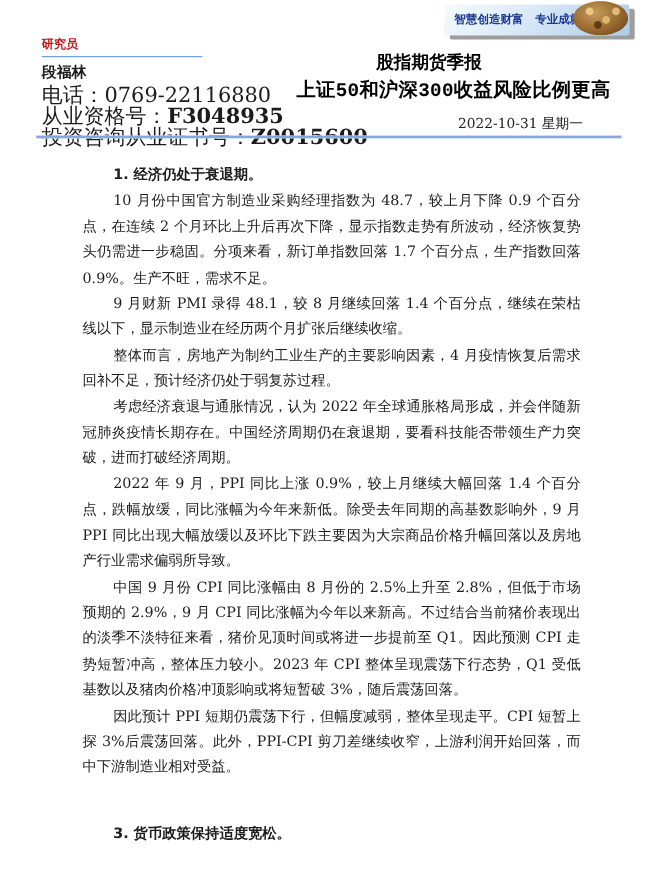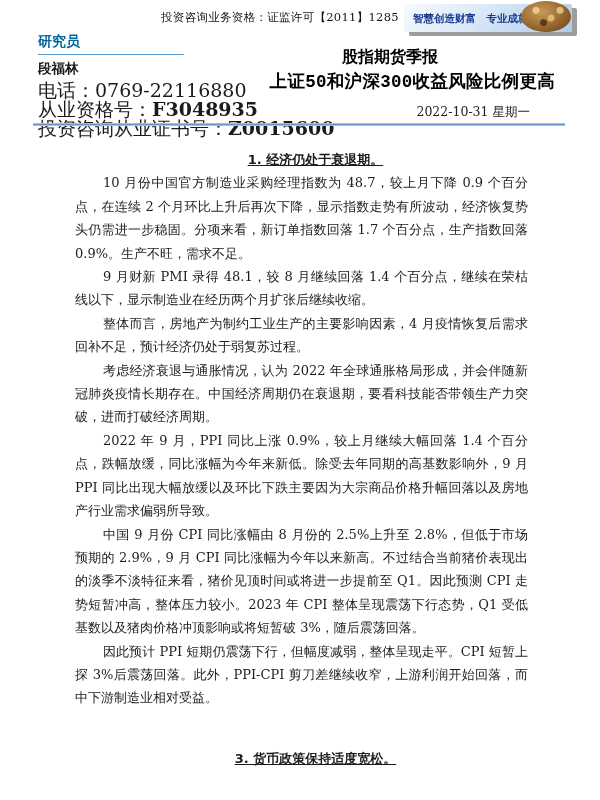--- a/index.html
+++ b/index.html
@@ -34,22 +34,22 @@
       radial-gradient(circle at 30% 30%, rgba(240,205,140,0.9) 0 3px, rgba(0,0,0,0) 4px),
       radial-gradient(circle at 60% 55%, rgba(235,195,120,0.8) 0 3px, rgba(0,0,0,0) 4px),
       radial-gradient(circle at 78% 30%, rgba(240,205,140,0.8) 0 3px, rgba(0,0,0,0) 4px),
       radial-gradient(circle at 45% 70%, rgba(90,50,15,0.9) 0 3px, rgba(0,0,0,0) 4px),
       radial-gradient(ellipse at 40% 35%, #c79a5c 0%, #96682f 55%, #5e3a16 100%);
   }
 
   
   .researcher { position:absolute; left:38px; top:33px; width:230px; }
   .res-label {
-    display:block; width:146px; color:#0369a1; font-weight:bold;
-    font-size:14px; padding-bottom:3px; border-bottom:1px solid #5b9bd5;
+    display:block; width:146px; color:#b91c1c; font-weight:bold;
+    font-size:11px; padding-bottom:3px; border-bottom:1px solid #5b9bd5;
     font-family:"DejaVu Sans","Liberation Sans",sans-serif;
   }
   .res-name {
     display:block; margin-top:5px; font-weight:bold; font-size:13.5px;
     font-family:"DejaVu Sans","Liberation Sans",sans-serif;
   }
   .res-row { margin-top:5px; font-size:19px; line-height:14px; white-space:nowrap; }
   .res-row .bold { font-weight:bold;margin-top:41px; }
 
   
@@ -68,32 +68,31 @@
     position:absolute; top:123px; left:33px; width:532px; height:3px;
     background:linear-gradient(180deg,#c3d4ee 0%,#6f93cf 50%,#c3d4ee 100%);
   }
 
   
   .doc-body {
     position:absolute; top:148px; left:75px; width:453px;
     font-size:13px; line-height:23.4px; text-align:justify; color:#1c1c1c;
   }
   .sec-heading {
-    font-weight:bold; text-indent:31px; text-align:center; margin:0;
-    font-family:"DejaVu Sans","Liberation Sans",sans-serif; font-size:13px;text-decoration:underline;
+    font-weight:bold; text-indent:31px; text-align:left; margin:0;
+    font-family:"DejaVu Sans","Liberation Sans",sans-serif; font-size:13px;
   }
   .doc-body p { margin:0; text-indent:2.15em; }
   .sec-gap { margin-top:37px !important; }
 </style>
 </head>
 <body>
 
 <div class="page">
 
-  <div class="qual">投资咨询业务资格：证监许可【2011】1285</div>
 
   <div class="badge">
     <span class="badge-text">智慧创造财富　专业成就价值</span>
     <span class="logo"></span>
   </div>
 
   <div class="researcher">
     <span class="res-label">研究员</span>
     <span class="res-name">段福林</span>
     <div class="res-row">

